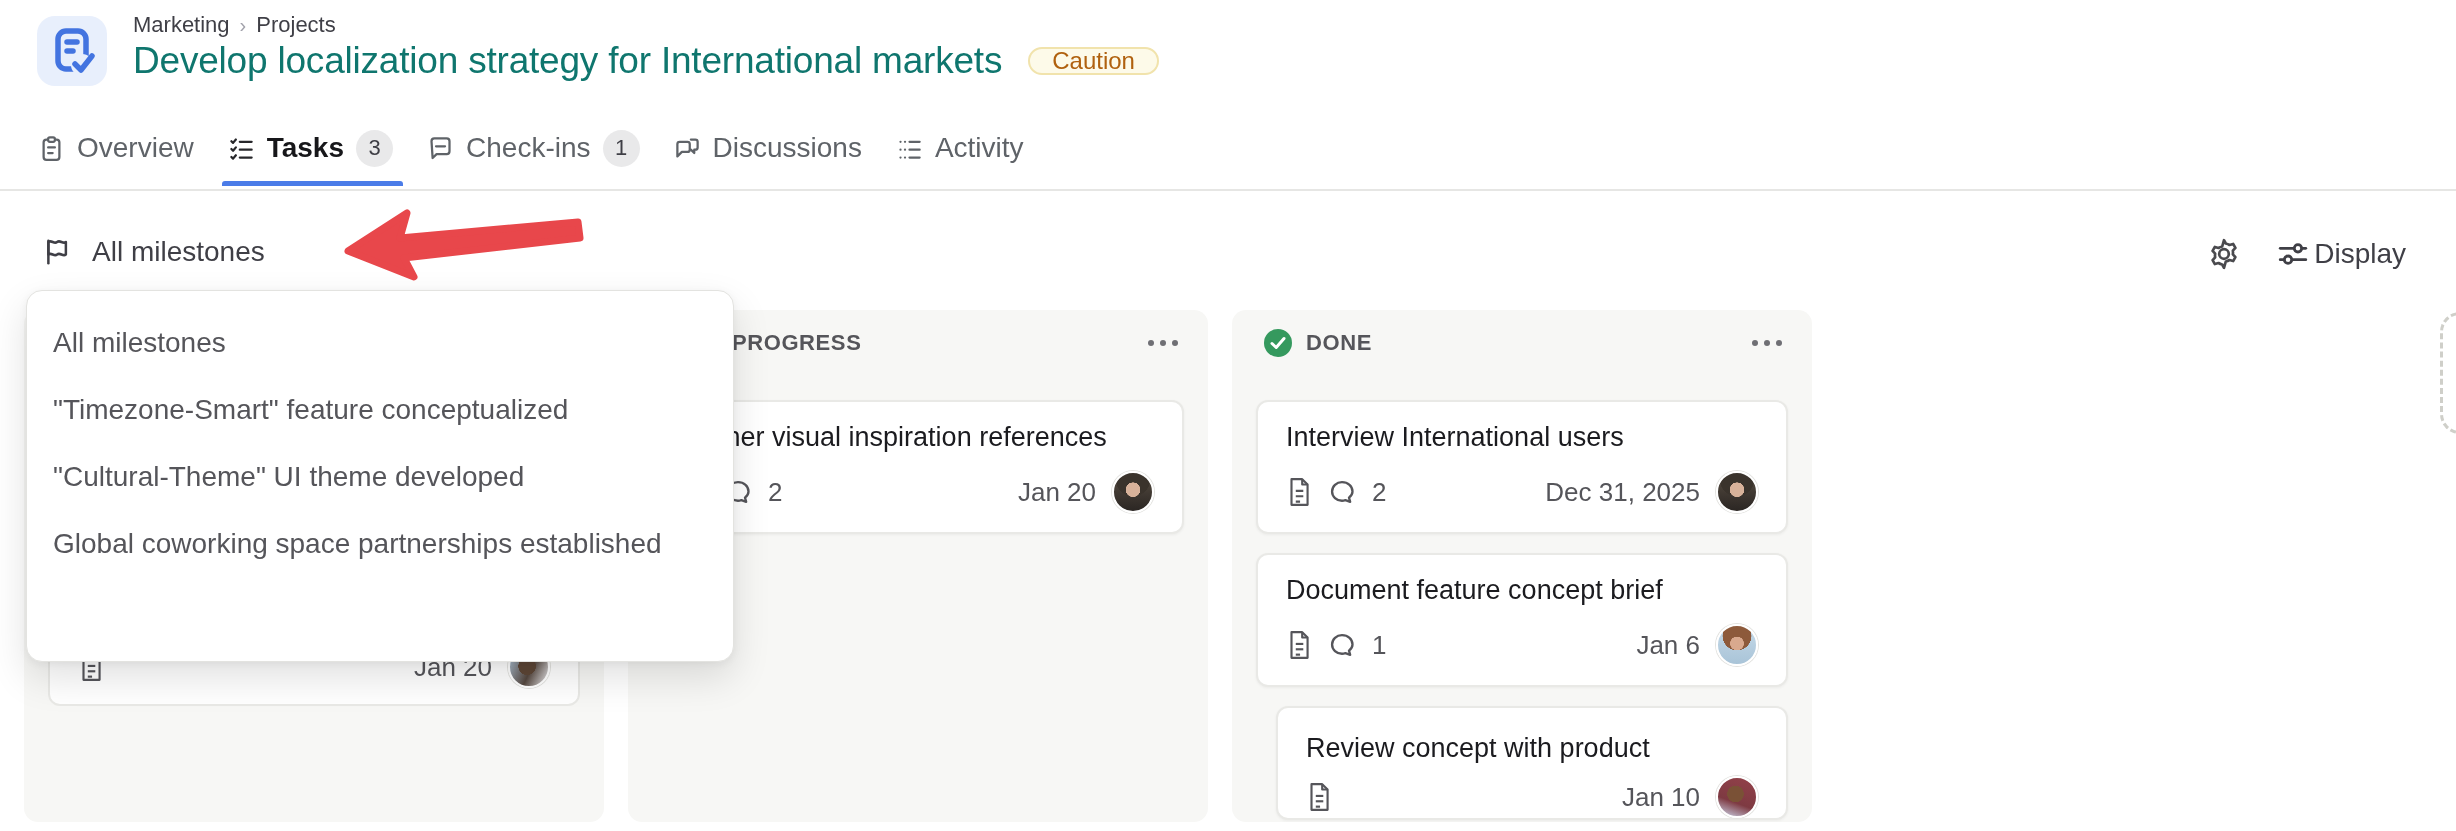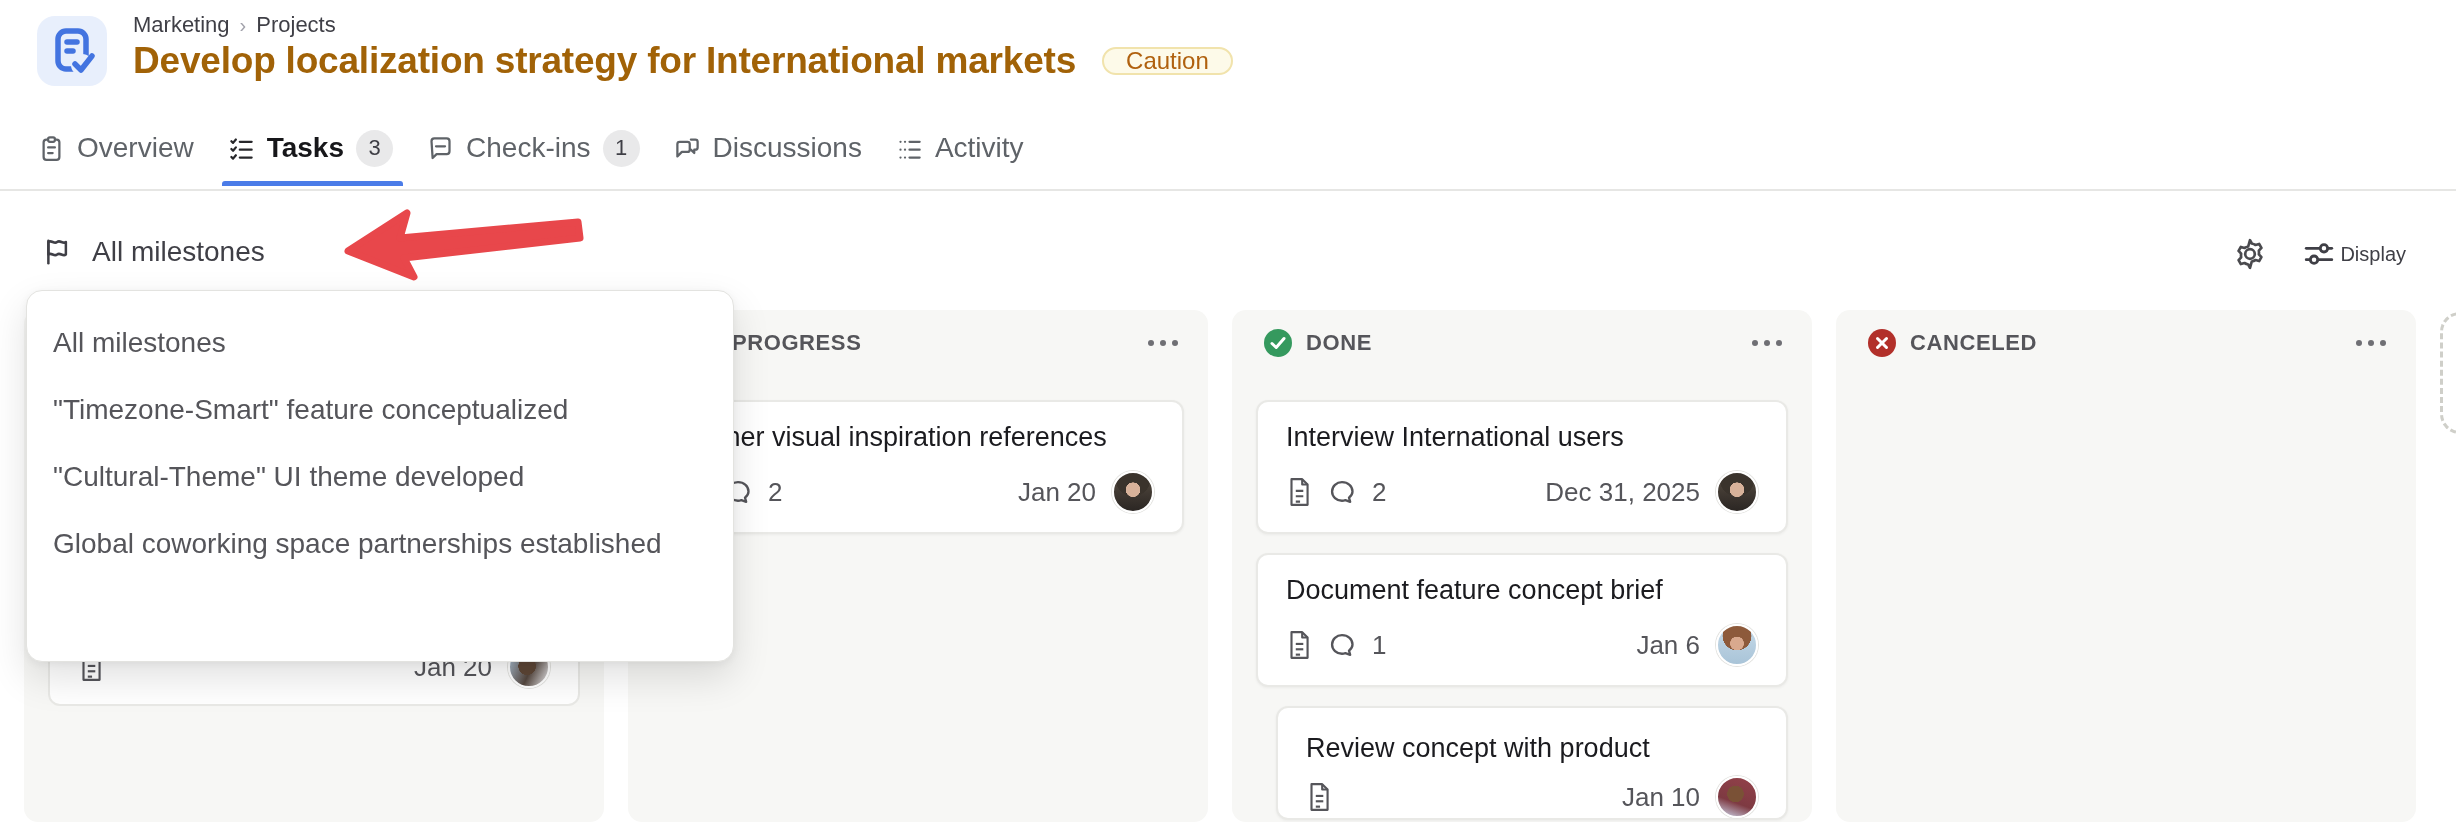--- a/index.html
+++ b/index.html
@@ -8,39 +8,39 @@
     position:relative; width:2456px; height:831px; overflow:hidden;
     background:#ffffff; font-family:"Liberation Sans", sans-serif; color:#1b1b1f;
   }
   
   .project-icon-box{ position:absolute; left:37px; top:16px; width:70px; height:70px;
     border-radius:18px; background:#e8effc; display:flex; align-items:center; justify-content:center; }
   .breadcrumb{ position:absolute; left:133px; top:12px; font-size:22px; color:#3f3f46;
     display:flex; gap:10px; align-items:center; }
   .breadcrumb .sep{ color:#a1a1aa; font-size:20px; }
   .title-row{ position:absolute; left:133px; top:40px; display:flex; align-items:center; gap:26px; }
-  .page-title{ font-size:37px; font-weight:700; color:#a16207; letter-spacing:-0.2px; }
+  .page-title{ font-size:37px; font-weight:400; color:#0f766e; letter-spacing:-0.2px; }
   .caution-badge{ height:28px; padding:8px 22px; border-radius:21px; background:#fdfae9;
     border:2px solid #f1e3ac; color:#b0610f; font-size:24px; display:flex; align-items:center; }
   
   .tabs{ position:absolute; left:38px; top:126px; display:flex; gap:34px; align-items:center; height:44px;text-align:right; }
   .tab{ position:relative; display:flex; align-items:center; gap:12px; font-size:28px; color:#5f6368; cursor:pointer; }
   .tab .ticon{ display:flex; }
   .tab.active{ color:#17171a; font-weight:700; }
   .tab.active::after{ content:""; position:absolute; left:-6px; right:-10px; bottom:-19px;
     height:5px; border-radius:3px 3px 0 0; background:#4b7ce8; }
   .count-pill{ min-width:37px; height:37px; padding:0 10px; border-radius:999px; background:#e9e9ea;
     color:#3f3f46; font-size:22px; font-weight:400; display:flex; align-items:center; justify-content:center; }
   .tabs-divider{ position:absolute; left:0; top:189px; width:2456px; height:2px; background:#e6e6e4; }
   
   .milestone-filter{ position:absolute; left:44px; top:236px; display:flex; align-items:center; gap:18px;
     font-size:28px; color:#3f3f46; cursor:pointer; }
   .right-controls{ position:absolute; right:50px; top:236px; display:flex; align-items:center; gap:34px; }
   .gear-btn{ display:flex; cursor:pointer; }
-  .display-btn{ display:flex; align-items:center; gap:4px; font-size:20px; color:#3f3f46; cursor:pointer; }
+  .display-btn{ display:flex; align-items:center; gap:4px; font-size:28px; color:#3f3f46; cursor:pointer; }
   
   .board{ position:absolute; left:24px; top:310px; display:flex; gap:24px; }
   .column{ position:relative; width:580px; height:512px; background:#f7f7f5; border-radius:14px; overflow:hidden; }
   .col-header{ height:66px; display:flex; align-items:center; gap:14px; padding:0 30px 0 32px; }
   .col-title{ font-size:22px; font-weight:700; letter-spacing:0.6px; color:#55555a; }
   .status-spacer{ width:28px; height:28px; }
   .dots{ margin-left:auto; display:flex; gap:6px; cursor:pointer; padding:6px 0; }
   .dots i{ width:6px; height:6px; border-radius:50%; background:#6f6f74; }
   .cards{ padding:24px 24px 0; display:flex; flex-direction:column; gap:19px; }
   .card{ background:#ffffff; border:2px solid #e9e9e6; border-radius:12px; padding:20px 28px 16px;
@@ -316,35 +316,20 @@
             </svg>
             <span class="right">
               <span>Jan 10</span>
               <span class="avatar avatar-c"></span>
             </span>
           </div>
         </div>
       </div>
     </div>
 
-    <div class="column">
-      <div class="col-header">
-        <svg width="28" height="28" viewBox="0 0 28 28">
-          <circle cx="14" cy="14" r="14" fill="#b2302a"></circle>
-          <line x1="9.5" y1="9.5" x2="18.5" y2="18.5" stroke="#fff" stroke-width="3" stroke-linecap="round"></line>
-          <line x1="18.5" y1="9.5" x2="9.5" y2="18.5" stroke="#fff" stroke-width="3" stroke-linecap="round"></line>
-        </svg>
-        <span class="col-title">CANCELED</span>
-        <span class="dots">
-            <i></i>
-            <i></i>
-            <i></i>
-          </span>
-      </div>
-    </div>
   </div>
 
   <div class="add-column-placeholder"></div>
 
   <div class="dropdown">
     <div class="item">All milestones</div>
     <div class="item">"Timezone-Smart" feature conceptualized</div>
     <div class="item">"Cultural-Theme" UI theme developed</div>
     <div class="item">Global coworking space partnerships established</div>
   </div>

